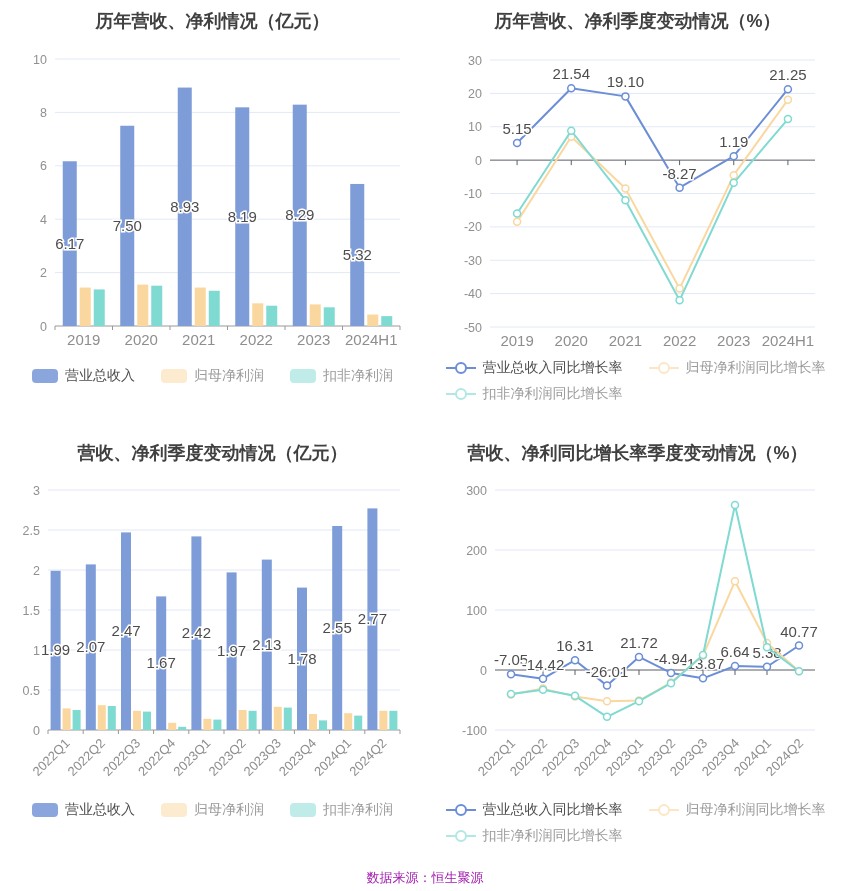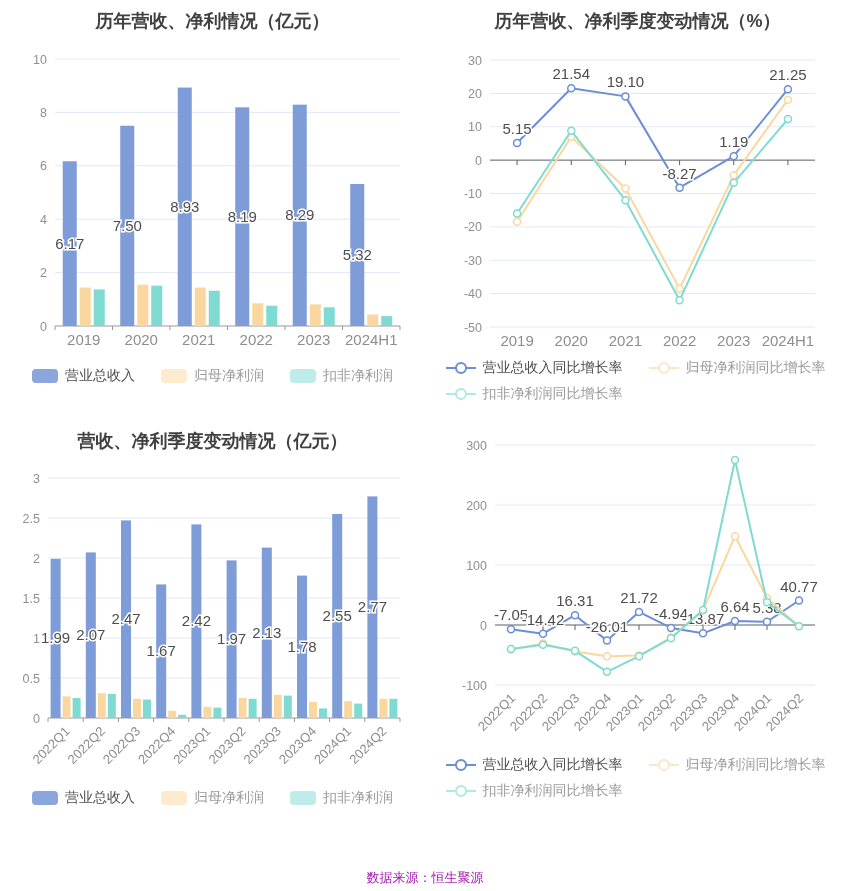--- a/index.html
+++ b/index.html
@@ -3,21 +3,21 @@
 <meta charset="utf-8">
 <style>
   html,body{margin:0;padding:0;}
   body{width:850px;height:891px;background:#ffffff;font-family:"Liberation Sans",sans-serif;overflow:hidden;}
   .grid{display:grid;grid-template-columns:425px 425px;}
   .panel{display:flex;flex-direction:column;align-items:center;overflow:hidden;}
   .p-top{height:420px;}
   .p-bot{height:446px;}
   .chart-title{font-size:18px;font-weight:bold;color:#404040;margin:0;line-height:1.25;text-align:center;}
   .p-top .chart-title{margin-top:10px;}
-  .p-bot .chart-title{margin-top:10px;}
+  .p-bot .chart-title{margin-top:22px;}
   svg.plot{display:block;margin-top:4px;flex:none;}
   .legend{display:flex;flex-wrap:wrap;justify-content:flex-start;align-items:center;
           width:max-content;max-width:384px;margin:10px auto 0;column-gap:26px;row-gap:8px;}
   .p-top .legend-bar{margin-top:18px;}
   .legend-item{display:flex;align-items:center;gap:7px;font-size:14px;cursor:pointer;white-space:nowrap;justify-content:space-between;}
   .swatch{width:26px;height:14px;border-radius:4px;display:inline-block;flex:none;}
   .footer{text-align:center;color:#a21caf;font-size:13px;margin-top:3px;}
 </style>
 </head>
 <body>
@@ -331,20 +331,21 @@
             <span style="color: rgb(155, 155, 155);">归母净利润</span>
           </div>
           <div class="legend-item">
             <span class="swatch" style="background: rgb(127, 218, 210); opacity: 0.5;"></span>
             <span style="color: rgb(155, 155, 155);">扣非净利润</span>
           </div>
         </div>
     </section>
 
     <section class="panel p-bot">
+      <h2 class="chart-title">营收、净利同比增长率季度变动情况（%）</h2>
       <svg class="plot" viewBox="0 0 425 322" width="425" height="322">
           <g>
             <line x1="70" x2="390" y1="21" y2="21" stroke="#E2E9F5" stroke-width="1"></line>
             <line x1="70" x2="390" y1="81" y2="81" stroke="#E2E9F5" stroke-width="1"></line>
             <line x1="70" x2="390" y1="141" y2="141" stroke="#E2E9F5" stroke-width="1"></line>
             <line x1="70" x2="390" y1="261" y2="261" stroke="#E2E9F5" stroke-width="1"></line>
           </g>
           <g>
             <text x="62" y="25.5" text-anchor="end" fill="#909090" font-size="12.5">300</text>
             <text x="62" y="85.5" text-anchor="end" fill="#909090" font-size="12.5">200</text>

